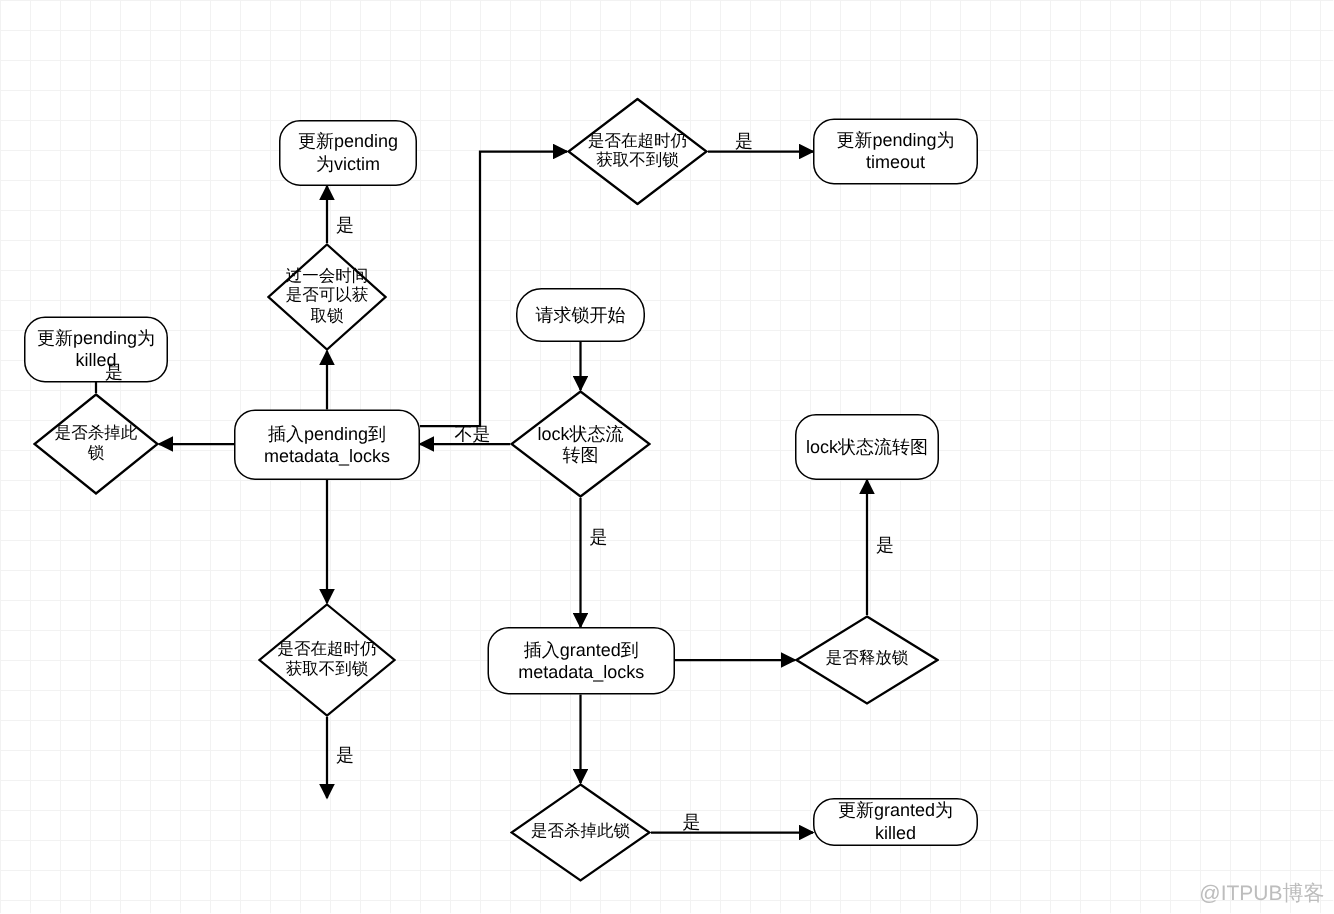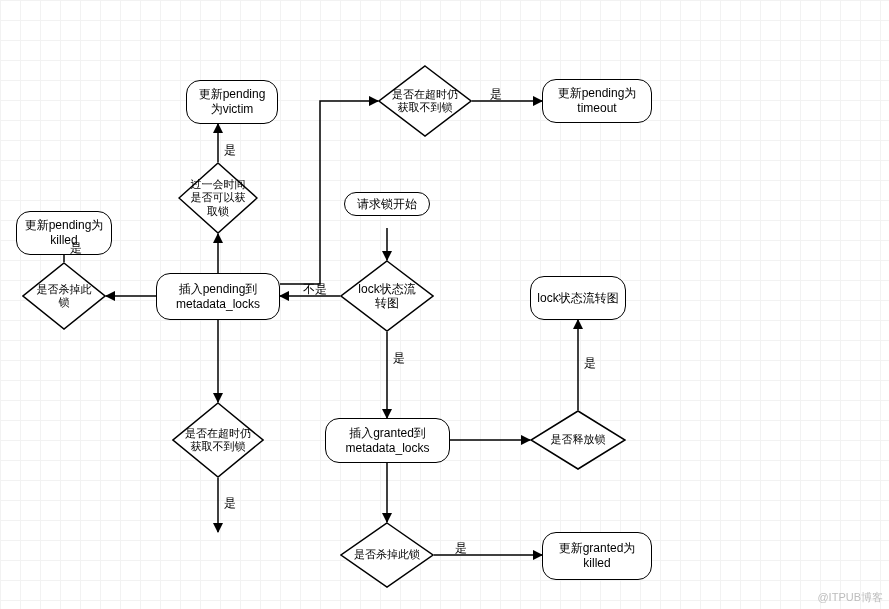--- a/index.html
+++ b/index.html
@@ -60,21 +60,21 @@
   .edgelabel {
     position: absolute;
     font-size: 12px;
     color: #000;
     background: transparent;
   }
   .watermark {
     position: absolute;
     right: 6px;
     bottom: 4px;
-    font-size: 11px;
+    font-size: 14px;
     color: #bdbdbd;
   }
   svg.edges { position: absolute; inset: 0; width: 889px; height: 609px; }
 </style>
 </head>
 <body>
 
 <div class="grid"></div>
 
 <div class="canvas">
@@ -111,21 +111,21 @@
 
     <path d="M 450 440 L 530 440" stroke="#000" fill="none" stroke-width="1.5" marker-end="url(#arrow)"></path>
 
     <path d="M 578 410 L 578 320" stroke="#000" fill="none" stroke-width="1.5" marker-end="url(#arrow)"></path>
 
     <path d="M 387 463 L 387 522" stroke="#000" fill="none" stroke-width="1.5" marker-end="url(#arrow)"></path>
 
     <path d="M 434 555 L 542 555" stroke="#000" fill="none" stroke-width="1.5" marker-end="url(#arrow)"></path>
   </svg>
 
-  <div class="node rect" style="left:344px; top:192px; width:86px; height:24px;border-radius:17px;">请求锁开始</div>
+  <div class="node rect" style="left:344px; top:192px; width:86px; height:36px;border-radius:17px;">请求锁开始</div>
 
   <div class="diamond" style="left:340px; top:260px; width:94px; height:72px; background:transparent;">
     <svg viewBox="0 0 94 72">
         <polygon points="47,1 93,36 47,71 1,36" fill="#fff" stroke="#000" stroke-width="1.5"></polygon>
       </svg>
     <div class="dlabel">lock状态流转图</div>
   </div>
 
   <div class="node rect" style="left:156px; top:273px; width:124px; height:47px;">插入pending到metadata_locks</div>
 
@@ -175,21 +175,21 @@
 
   <div class="node rect" style="left:530px; top:276px; width:96px; height:44px;">lock状态流转图</div>
 
   <div class="diamond" style="left:340px; top:522px; width:94px; height:66px; background:transparent;">
     <svg viewBox="0 0 94 66">
         <polygon points="47,1 93,33 47,65 1,33" fill="#fff" stroke="#000" stroke-width="1.5"></polygon>
       </svg>
     <div class="dlabel" style="font-size:11px;">是否杀掉此锁</div>
   </div>
 
-  <div class="node rect" style="left:542px; top:532px; width:110px; height:48px;">更新granted为killed</div>
+  <div class="node rect" style="left:542px; top:532px; width:110px; height:32px;">更新granted为killed</div>
 
   <div class="edgelabel" style="left:303px; top:281px;">不是</div>
   <div class="edgelabel" style="left:393px; top:350px;">是</div>
   <div class="edgelabel" style="left:224px; top:142px;">是</div>
   <div class="edgelabel" style="left:490px; top:86px;">是</div>
   <div class="edgelabel" style="left:70px; top:240px;">是</div>
   <div class="edgelabel" style="left:224px; top:495px;">是</div>
   <div class="edgelabel" style="left:584px; top:355px;">是</div>
   <div class="edgelabel" style="left:455px; top:540px;">是</div>
 

